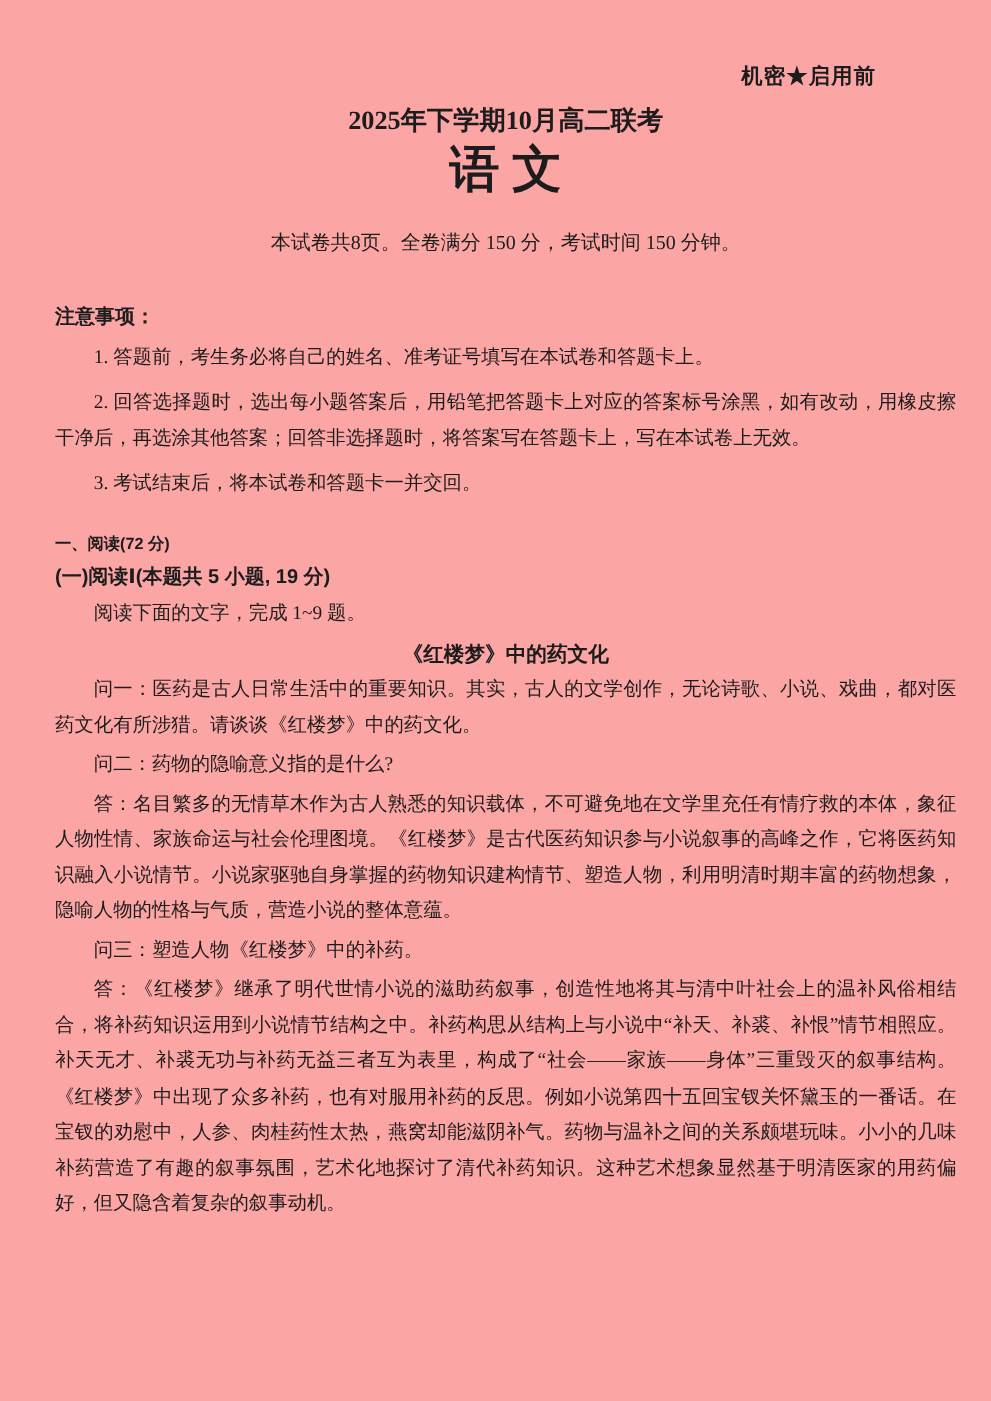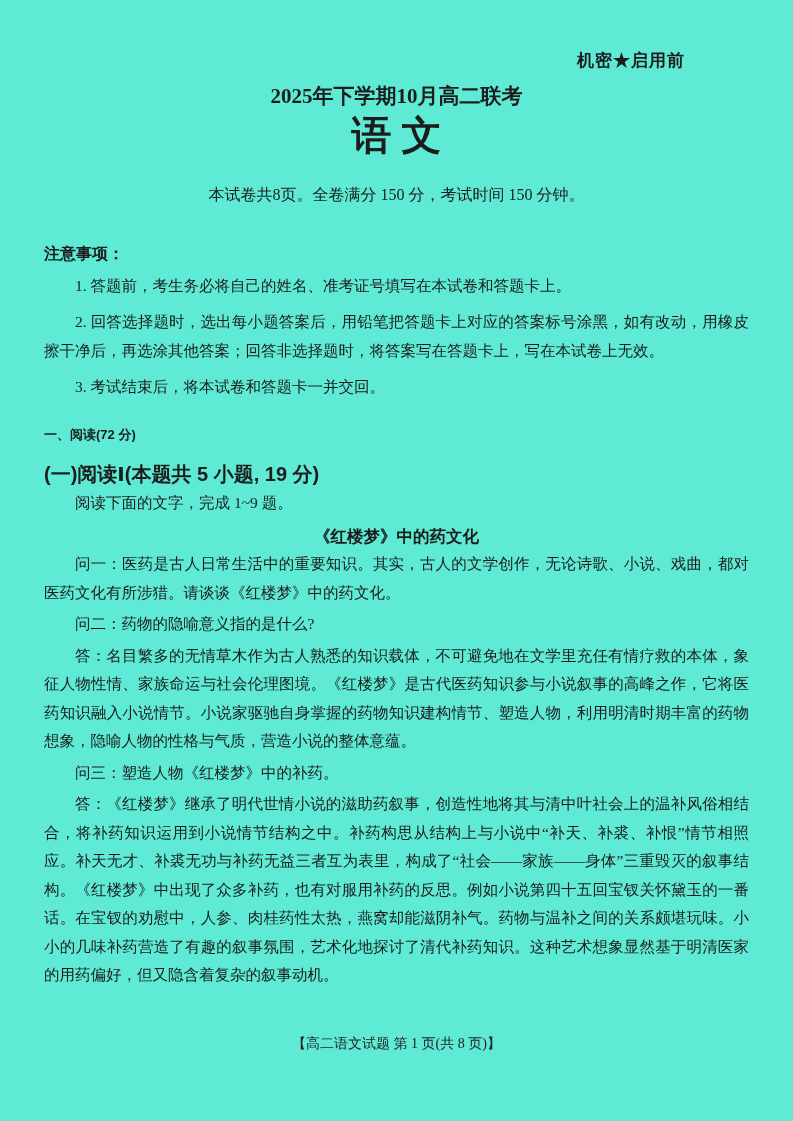--- a/index.html
+++ b/index.html
@@ -7,22 +7,22 @@
   body {
     background: #ffffff;
     font-family: "Liberation Serif", "DejaVu Serif", serif;
     color: #1c1c1c;
   }
   .page {
     position: relative;
     width: 793px;
     height: 1121px;
     margin: 0 auto;
-    background: #5eead4;
-    padding: 50px 44px 0 44px;
+    background: #fca5a5;
+    padding: 50px 28px 0 44px;
     overflow: hidden;
   }
   .classification {
     text-align: right;
     padding-right: 64px;
     font-size: 17px;
     font-weight: 600;
     letter-spacing: 1px;
     line-height: 22px;
   }
@@ -65,23 +65,23 @@
   .reading-section { margin-top: 22px; }
   .section-heading {
     font-family: "Liberation Sans", "DejaVu Sans", sans-serif;
     font-weight: bold;
     font-size: 13px;
     line-height: 24px;
   }
   .subsection-heading {
     font-family: "Liberation Sans", "DejaVu Sans", sans-serif;
     font-weight: bold;
-    font-size: 20px;
+    font-size: 16px;
     line-height: 24px;
-    margin-top: 15px;
+    margin-top: 3px;
   }
   .instruction {
     margin: 4px 0 0 0;
     text-indent: 2em;
     font-size: 15.5px;
     line-height: 26px;
   }
   .passage-title {
     text-align: center;
     font-family: "Liberation Sans", "DejaVu Sans", sans-serif;
@@ -133,15 +133,14 @@
     <p class="instruction">阅读下面的文字，完成 1~9 题。</p>
     <div class="passage-title">《红楼梦》中的药文化</div>
 
     <p class="body-para">问一：医药是古人日常生活中的重要知识。其实，古人的文学创作，无论诗歌、小说、戏曲，都对医药文化有所涉猎。请谈谈《红楼梦》中的药文化。</p>
     <p class="body-para">问二：药物的隐喻意义指的是什么?</p>
     <p class="body-para">答：名目繁多的无情草木作为古人熟悉的知识载体，不可避免地在文学里充任有情疗救的本体，象征人物性情、家族命运与社会伦理图境。《红楼梦》是古代医药知识参与小说叙事的高峰之作，它将医药知识融入小说情节。小说家驱驰自身掌握的药物知识建构情节、塑造人物，利用明清时期丰富的药物想象，隐喻人物的性格与气质，营造小说的整体意蕴。</p>
     <p class="body-para">问三：塑造人物《红楼梦》中的补药。</p>
     <p class="body-para">答：《红楼梦》继承了明代世情小说的滋助药叙事，创造性地将其与清中叶社会上的温补风俗相结合，将补药知识运用到小说情节结构之中。补药构思从结构上与小说中“补天、补裘、补恨”情节相照应。补天无才、补裘无功与补药无益三者互为表里，构成了“社会——家族——身体”三重毁灭的叙事结构。《红楼梦》中出现了众多补药，也有对服用补药的反思。例如小说第四十五回宝钗关怀黛玉的一番话。在宝钗的劝慰中，人参、肉桂药性太热，燕窝却能滋阴补气。药物与温补之间的关系颇堪玩味。小小的几味补药营造了有趣的叙事氛围，艺术化地探讨了清代补药知识。这种艺术想象显然基于明清医家的用药偏好，但又隐含着复杂的叙事动机。</p>
   </div>
 
-  <div class="footer">【高二语文试题 第 1 页(共 8 页)】</div>
 
 </div>
 
 </body></html>

